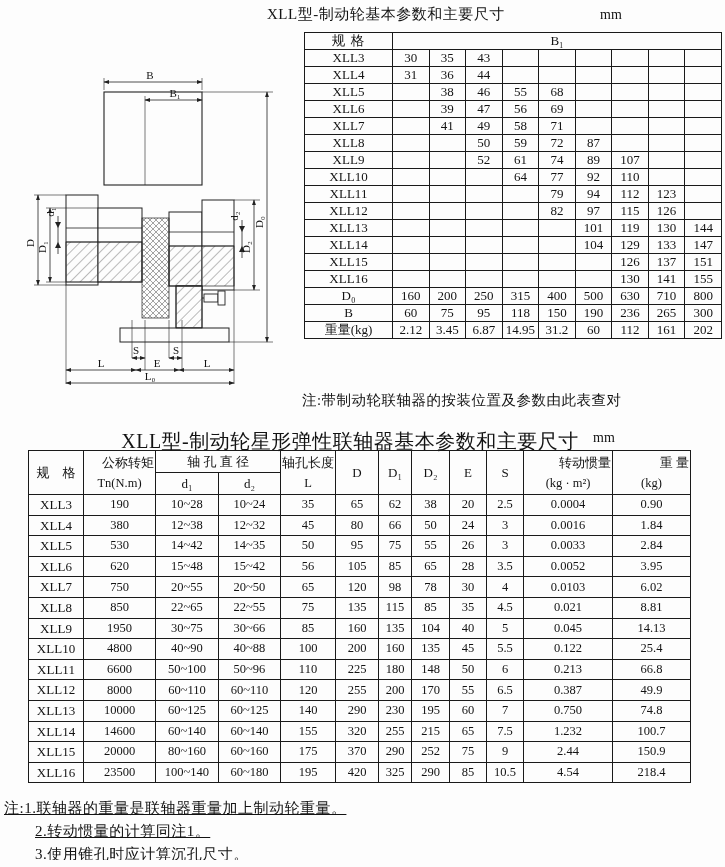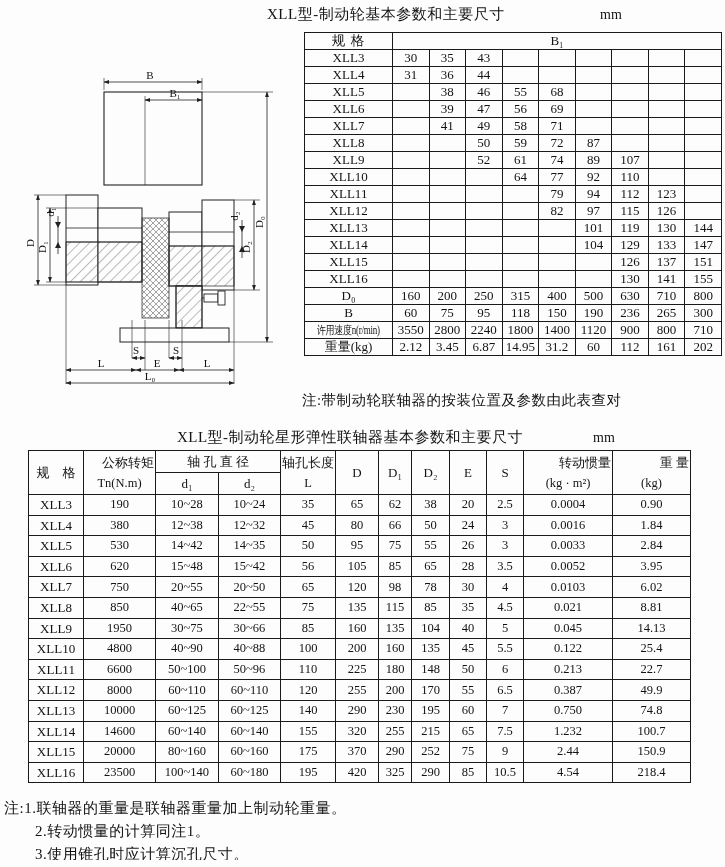--- a/index.html
+++ b/index.html
@@ -21,31 +21,31 @@
   .t1 { position:absolute; left:304px; top:32px; width:418px; }
   .t1 td { height:17px; }
   .t1 .spec { font-size:13px; }
   .t1 .hdr  { font-size:13.5px; letter-spacing:1px; }
   .squeeze { display:inline-block; transform:scaleX(0.78); transform-origin:center; font-size:11.5px; letter-spacing:-0.3px; white-space:nowrap; }
 
   .t1-note { position:absolute; left:302px; top:391px; font-size:14.5px; letter-spacing:0.5px; white-space:nowrap; }
 
   .drawing { position:absolute; left:24px; top:70px; }
 
-  .t2-title { position:absolute; left:0; top:428px; width:700px; text-align:center; font-size:15px; letter-spacing:0.5px; }
+  .t2-title { position:absolute; left:0; top:428px; width:700px; text-align:center; font-size:20px; letter-spacing:0.5px; }
   .t2-unit  { position:absolute; left:593px; top:430px; font-size:14px; }
 
   .t2 { position:absolute; left:28px; top:450px; width:662px; }
   .t2 thead td { height:22px; font-size:13px; }
   .t2 tbody td { height:20.6px; font-size:12.5px; }
   .t2 .h2line { line-height:20px; font-size:12.5px; }
   .t2 .h2line.cjk { font-size:13px;text-align:right; }
   .t2 .spec2 { font-size:13px; }
 
-  .notes { position:absolute; left:4px; top:797px; font-size:15px; line-height:23px; letter-spacing:0.5px; }
+  .notes { position:absolute; left:4px; top:797px; font-size:15px; line-height:23px; letter-spacing:0.5px;text-decoration:underline; }
   .notes .indent { margin-left:31px; }
 
   svg text { font-family:"Liberation Serif","DejaVu Serif",serif; fill:#131313; }
 </style>
 </head>
 <body>
 
 <div class="page">
 
   <div class="t1-title">XLL型-制动轮基本参数和主要尺寸</div>
@@ -360,32 +360,20 @@
           <td class="spec">B</td>
           <td>60</td>
           <td>75</td>
           <td>95</td>
           <td>118</td>
           <td>150</td>
           <td>190</td>
           <td>236</td>
           <td>265</td>
           <td>300</td>
-        </tr>
-        <tr>
-          <td class="spec"><span class="squeeze">许用速度n(r/min)</span></td>
-          <td>3550</td>
-          <td>2800</td>
-          <td>2240</td>
-          <td>1800</td>
-          <td>1400</td>
-          <td>1120</td>
-          <td>900</td>
-          <td>800</td>
-          <td>710</td>
         </tr>
         <tr>
           <td class="spec">重量(kg)</td>
           <td>2.12</td>
           <td>3.45</td>
           <td>6.87</td>
           <td>14.95</td>
           <td>31.2</td>
           <td>60</td>
           <td>112</td>
@@ -513,21 +501,21 @@
           <td>98</td>
           <td>78</td>
           <td>30</td>
           <td>4</td>
           <td>0.0103</td>
           <td>6.02</td>
         </tr>
         <tr>
           <td class="spec2">XLL8</td>
           <td>850</td>
-          <td>40~65</td>
+          <td>22~65</td>
           <td>22~55</td>
           <td>75</td>
           <td>135</td>
           <td>115</td>
           <td>85</td>
           <td>35</td>
           <td>4.5</td>
           <td>0.021</td>
           <td>8.81</td>
         </tr>
@@ -564,21 +552,21 @@
           <td>6600</td>
           <td>50~100</td>
           <td>50~96</td>
           <td>110</td>
           <td>225</td>
           <td>180</td>
           <td>148</td>
           <td>50</td>
           <td>6</td>
           <td>0.213</td>
-          <td>22.7</td>
+          <td>66.8</td>
         </tr>
         <tr>
           <td class="spec2">XLL12</td>
           <td>8000</td>
           <td>60~110</td>
           <td>60~110</td>
           <td>120</td>
           <td>255</td>
           <td>200</td>
           <td>170</td>

